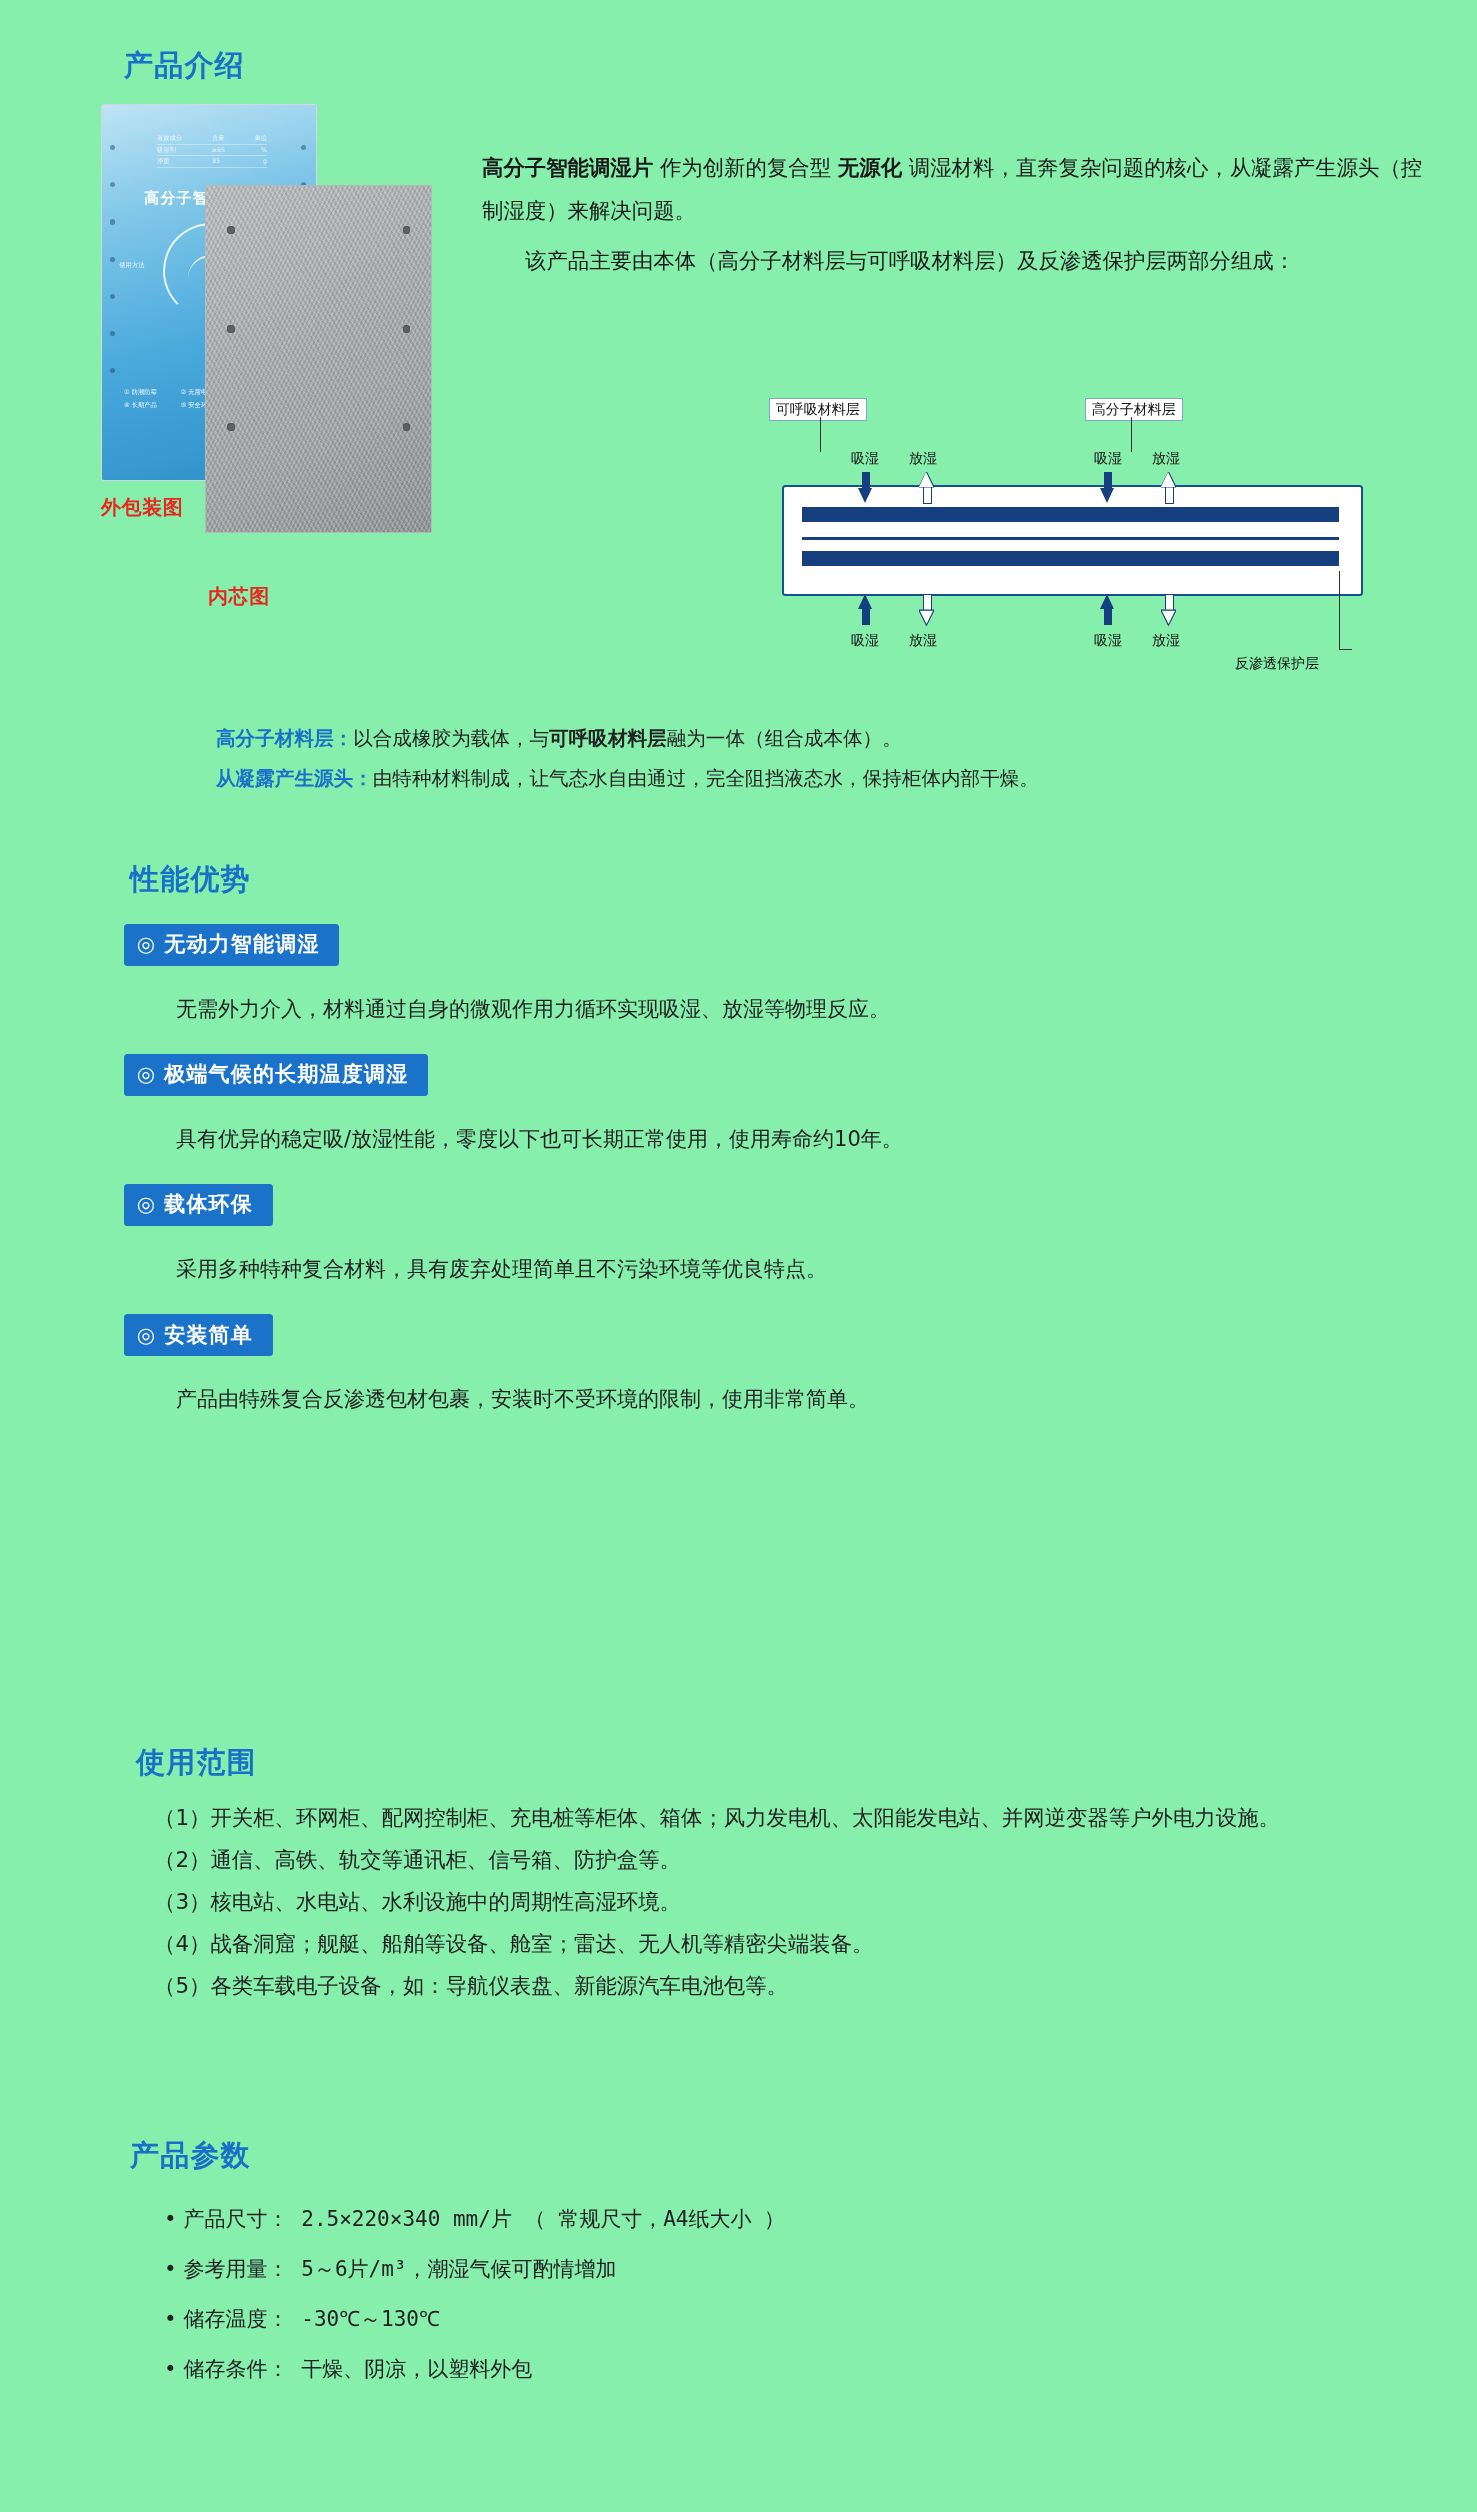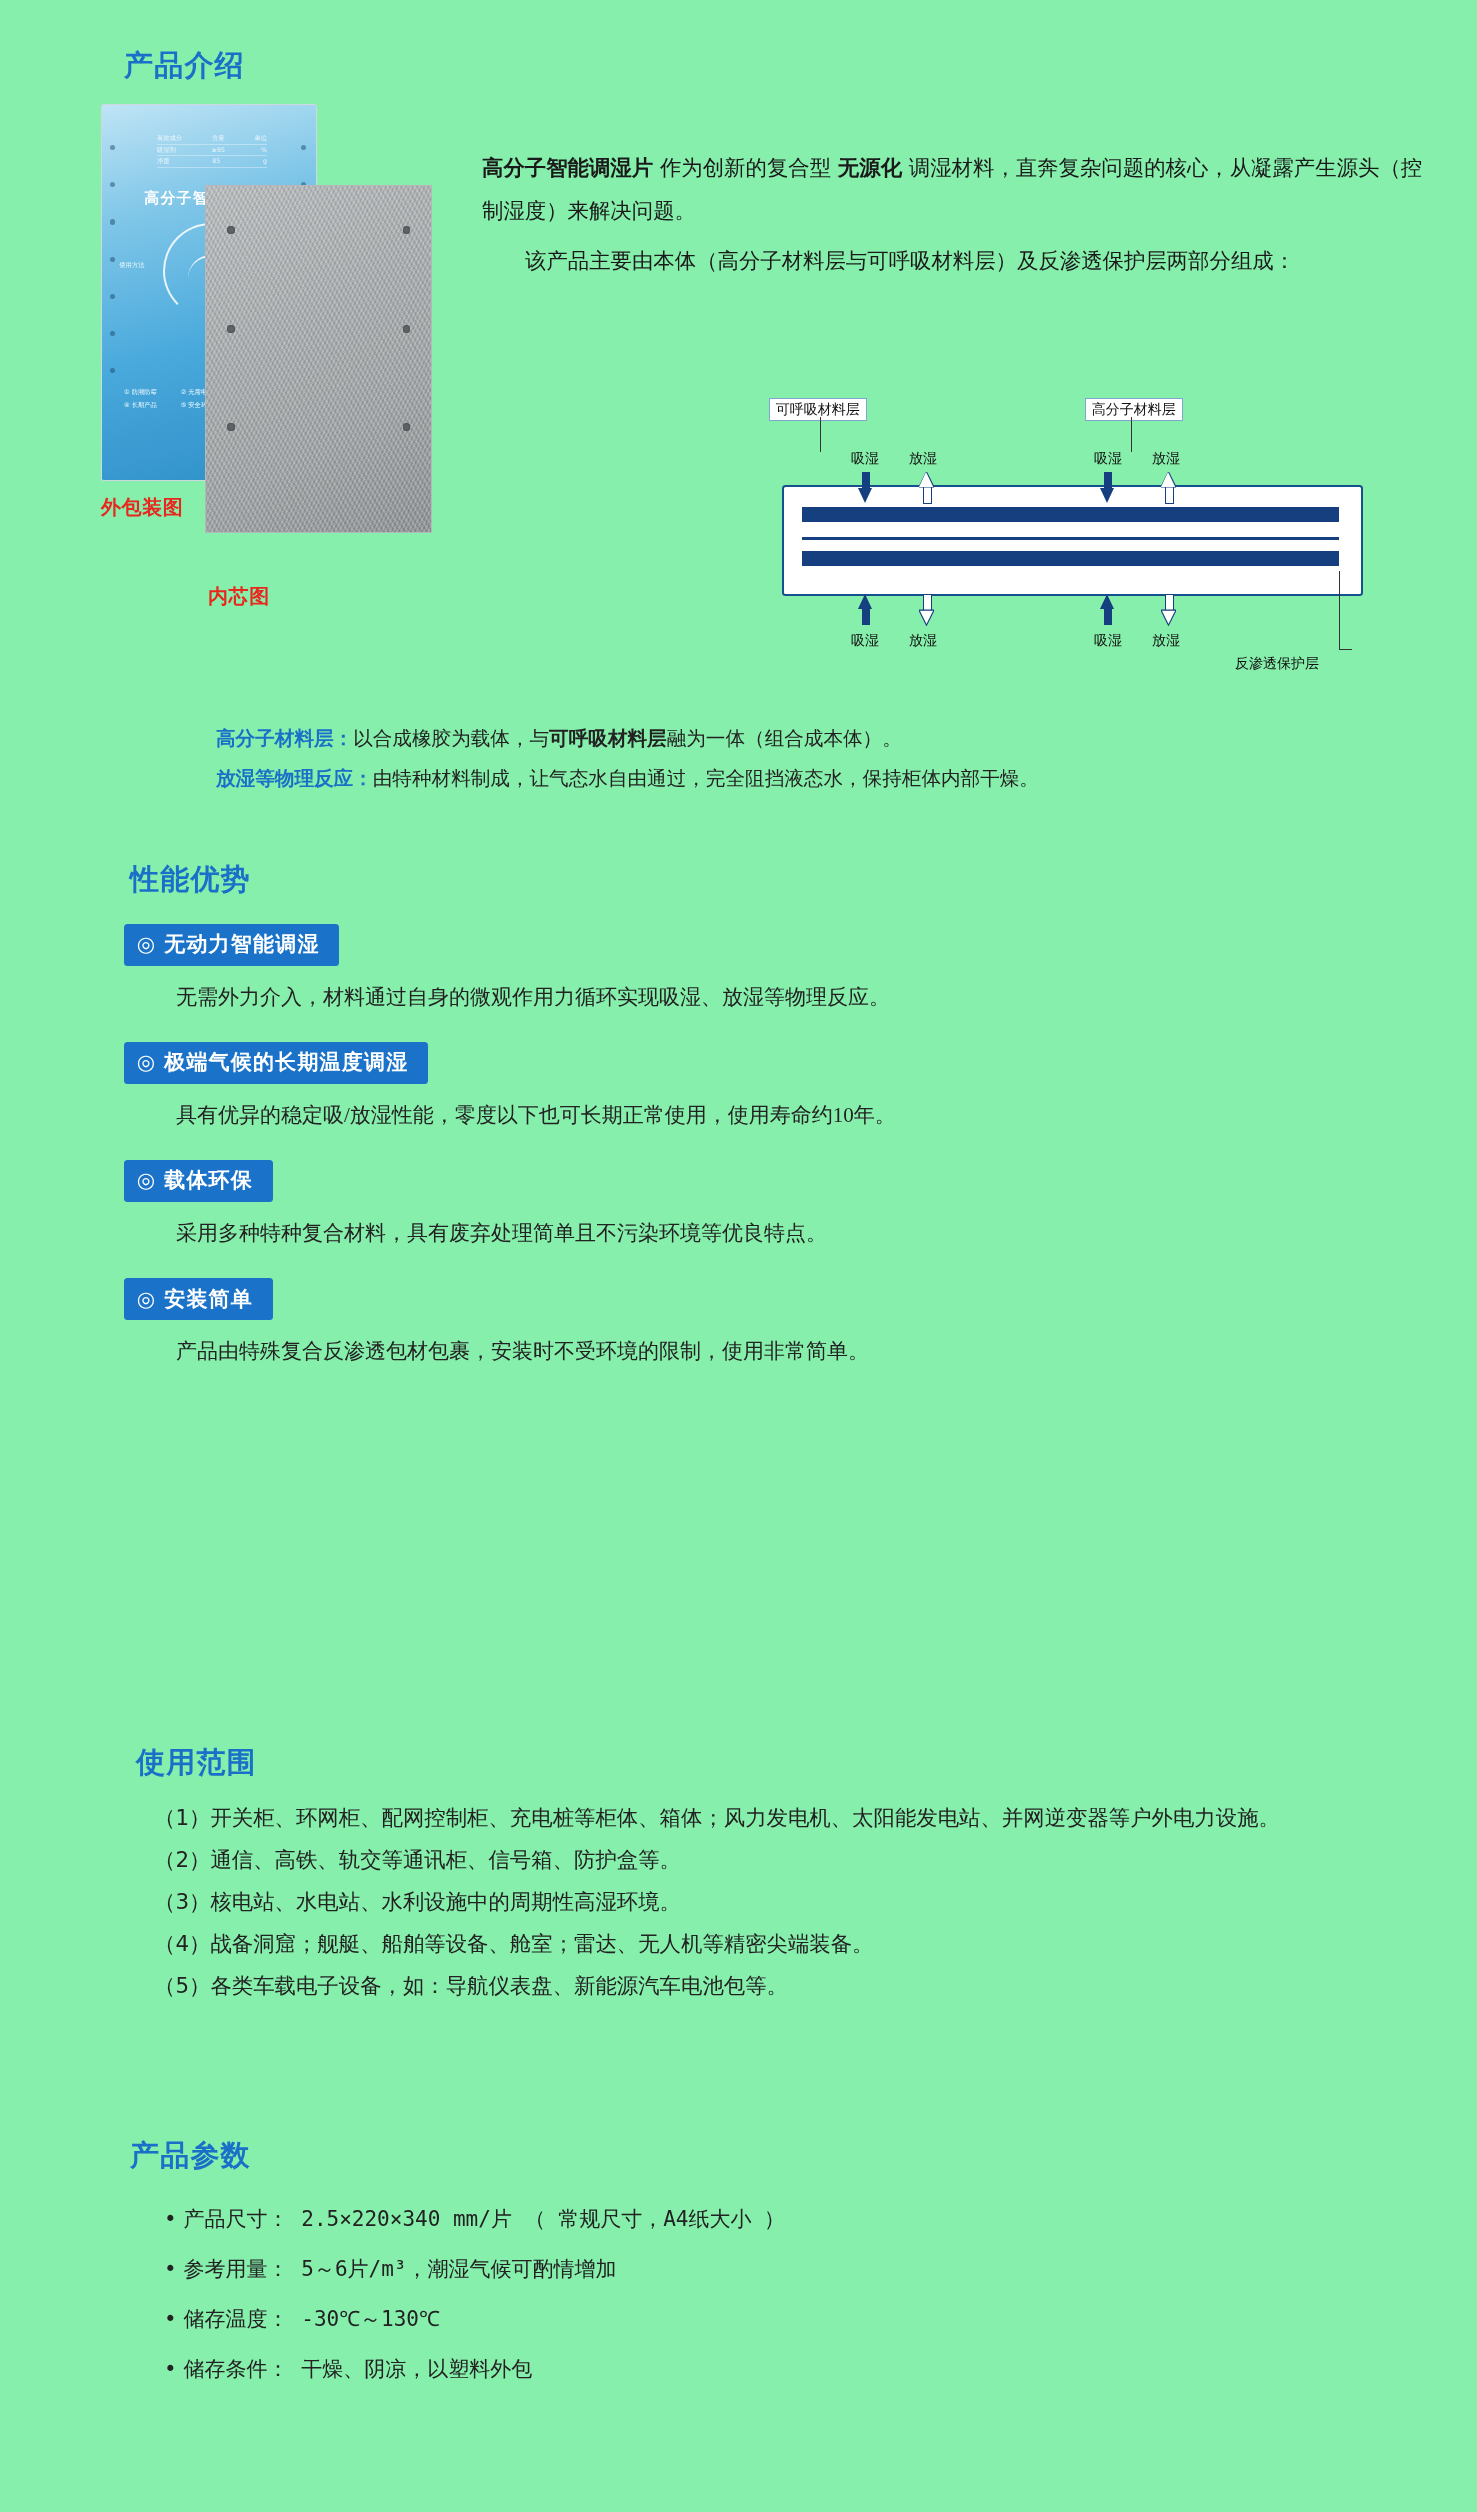--- a/index.html
+++ b/index.html
@@ -328,26 +328,25 @@
     background: #1a73c8;
     color: #ffffff;
     font-size: 21px;
     font-weight: bold;
     padding: 6.3px 19.6px 7.5px 12.7px;
     border-radius: 3.5px;
     letter-spacing: 1.2px;
   }
   .perf-chip .ring { margin-right: 8px; font-weight: normal; }
   .perf-desc {
-    margin-top: 14px;
+    margin-top: 26px;
     margin-left: 52px;
     font-size: 21px;
     color: #222;
     line-height: 1.7;
-    font-family: Liberation Serif, serif;
   }
 
   
   #usage-title { position: absolute; left: 136px; top: 1743px; }
   #usage-list { position: absolute; left: 111px; top: 1798px; width: 1305px; margin-left: 43px; }
   #usage-list p {
     margin: 0 0 2.3px 0;
     font-size: 21.4px;
     line-height: 1.85;
     color: #222;
@@ -503,21 +502,21 @@
     <div class="leader" style="left:577px;top:173px;width:1.2px;height:78px;"></div>
     <div class="leader" style="left:577px;top:251px;width:12.7px;height:1.2px;"></div>
     <div class="lbl" style="left:473px;top:257px;">反渗透保护层</div>
   </div>
 
   <div id="layer-notes">
     <div class="ln">
       <span class="lbl-blue">高分子材料层：</span><span>以合成橡胶为载体，与</span><span class="b">可呼吸材料层</span><span>融为一体（组合成本体）。</span>
     </div>
     <div class="ln">
-      <span class="lbl-blue">放湿等物理反应：</span><span>由特种材料制成，让气态水自由通过，完全阻挡液态水，保持柜体内部干燥。</span>
+      <span class="lbl-blue">从凝露产生源头：</span><span>由特种材料制成，让气态水自由通过，完全阻挡液态水，保持柜体内部干燥。</span>
     </div>
   </div>
 
   <div class="section-title" id="perf-title">性能优势</div>
   <div id="perf-list">
     <div class="perf-item">
       <div class="perf-chip"><span class="ring">◎</span><span>无动力智能调湿</span></div>
       <div class="perf-desc">无需外力介入，材料通过自身的微观作用力循环实现吸湿、放湿等物理反应。</div>
     </div>
     <div class="perf-item">

